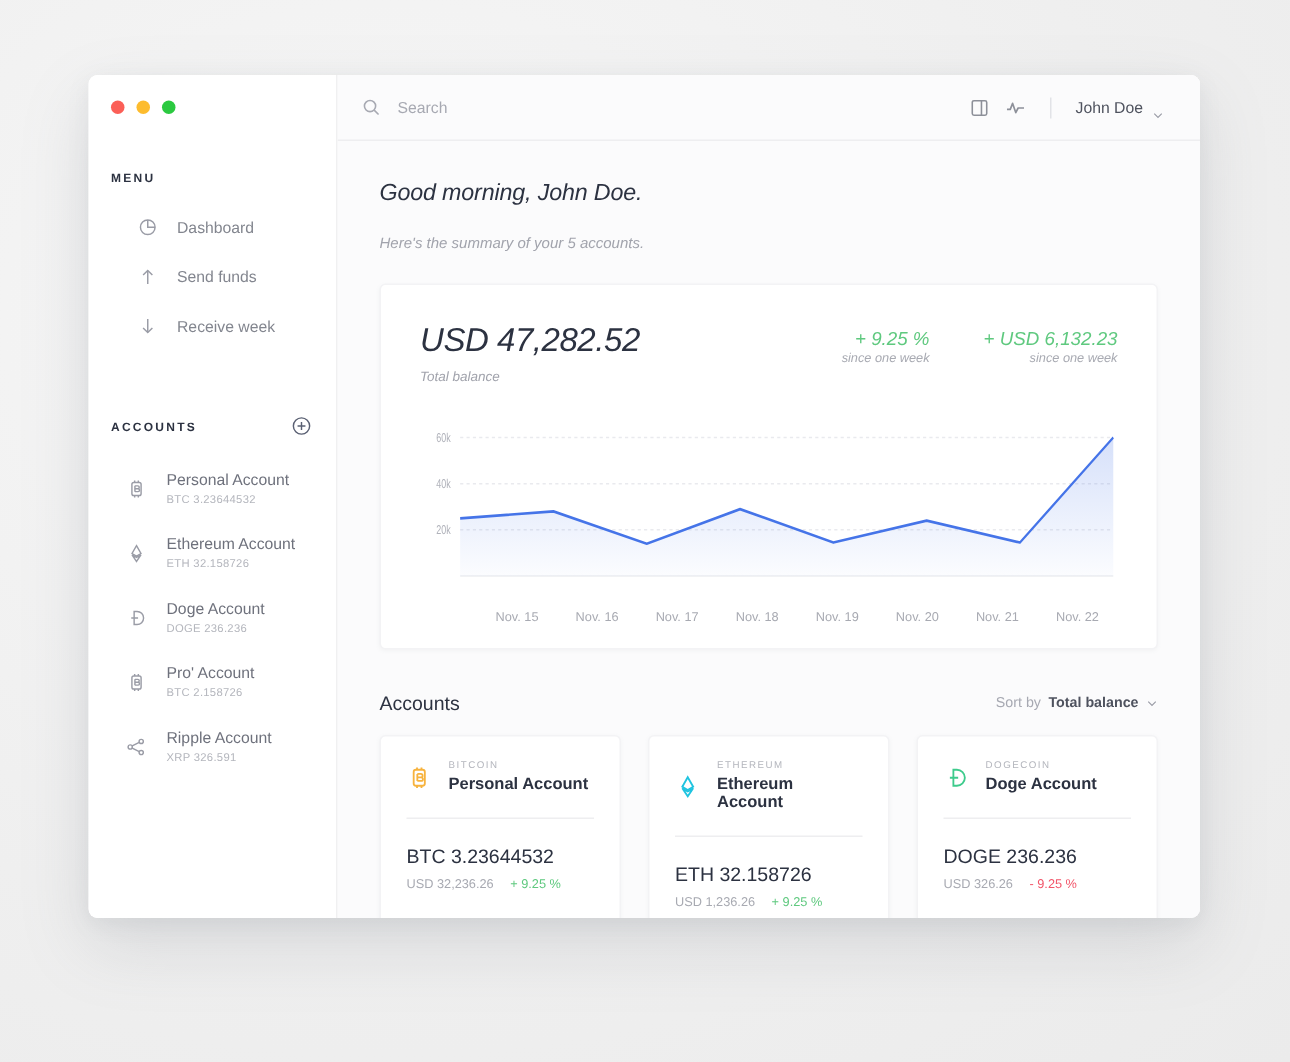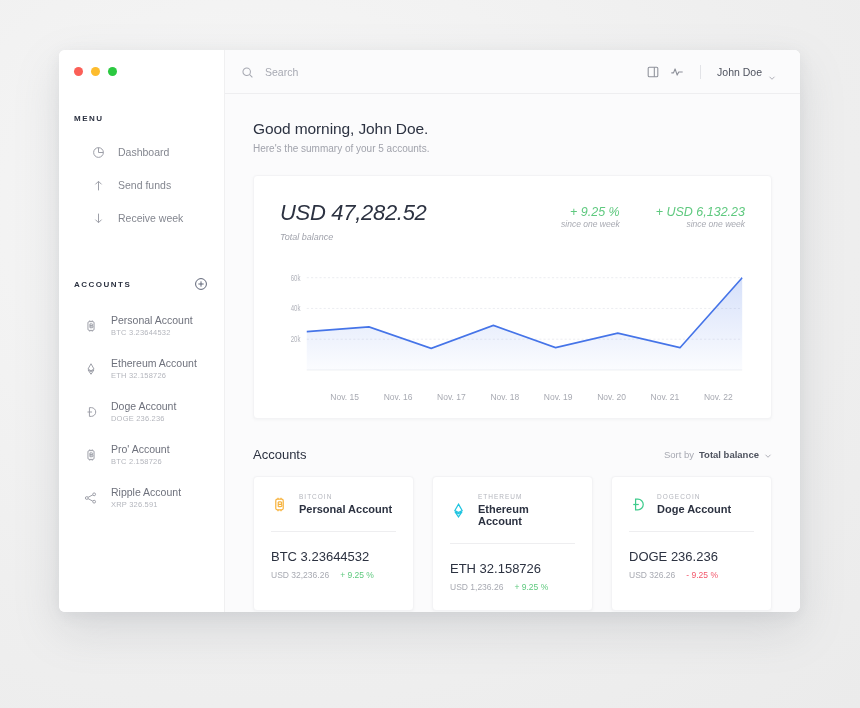--- a/index.html
+++ b/index.html
@@ -108,23 +108,23 @@
   #search-input::placeholder { color: #a7a9b2; }
   .topbar-ico { width: 14px; height: 14px; color: #8d9099; cursor: pointer; }
   .tb-divider { width: 1px; height: 14px; background: #e2e3e7; margin: 0 6px; }
   .user { display: flex; align-items: center; gap: 6px; cursor: pointer; }
   .user-name { font-size: 10.5px; color: #4e525e; }
   .chev { width: 8px; height: 8px; color: #9a9ca6; }
 
   
   #content { flex: 1; padding: 26px 28px 0 28px; overflow: hidden; }
 
-  .greet-row { display: flex; align-items: flex-end; justify-content: space-between; }
+  .greet-row { display: flex; align-items: flex-end; justify-content: space-between; font-style: italic; }
   .greet-title { font-size: 15.5px; color: #2c3241; font-weight: normal; letter-spacing: -0.1px; }
-  .greet-sub { font-size: 10px; color: #a1a3ac; margin-top: 5px; }
+  .greet-sub { font-size: 10px; color: #a1a3ac; margin-top: 19px; }
   .period-tabs { display: flex; align-items: center; gap: 2px; margin-bottom: 1px; }
   .tab {
     font-size: 9.5px; color: #9a9ca6;
     padding: 5px 11px; border-radius: 4px; cursor: pointer;
   }
   .tab.active { background: #e8effd; color: #4574e8; font-weight: bold; }
 
   
   .card {
     background: #ffffff;

